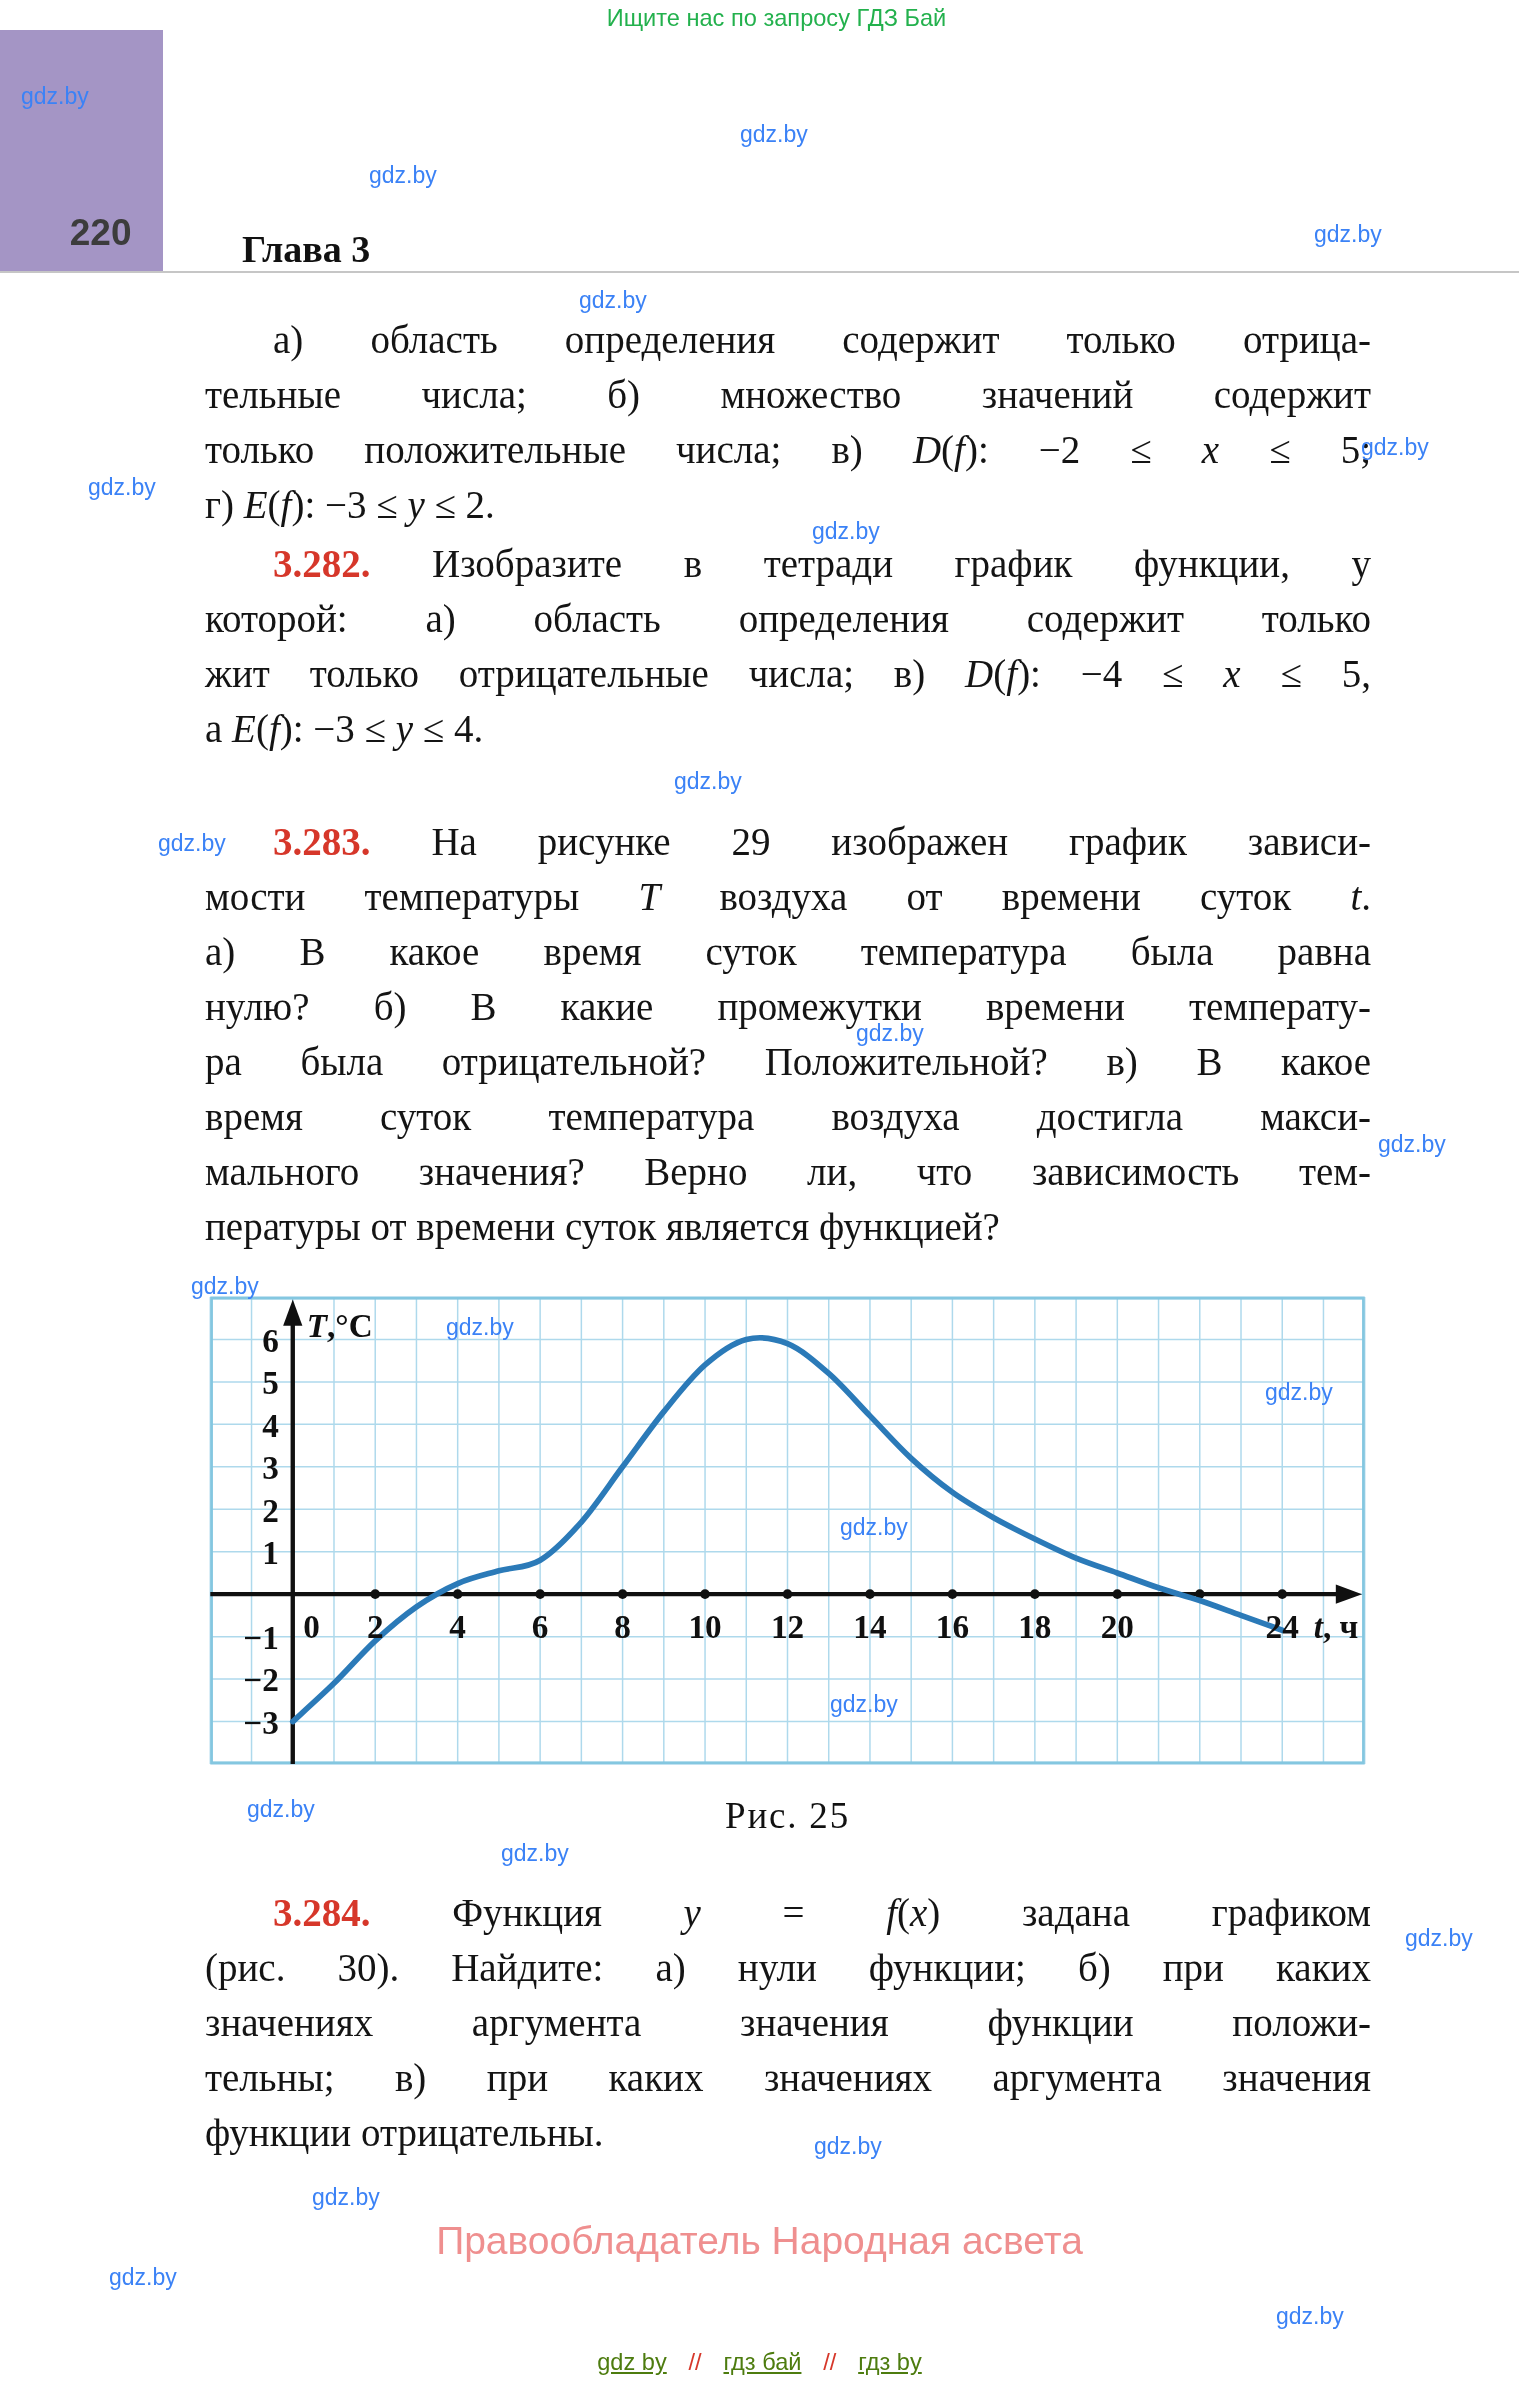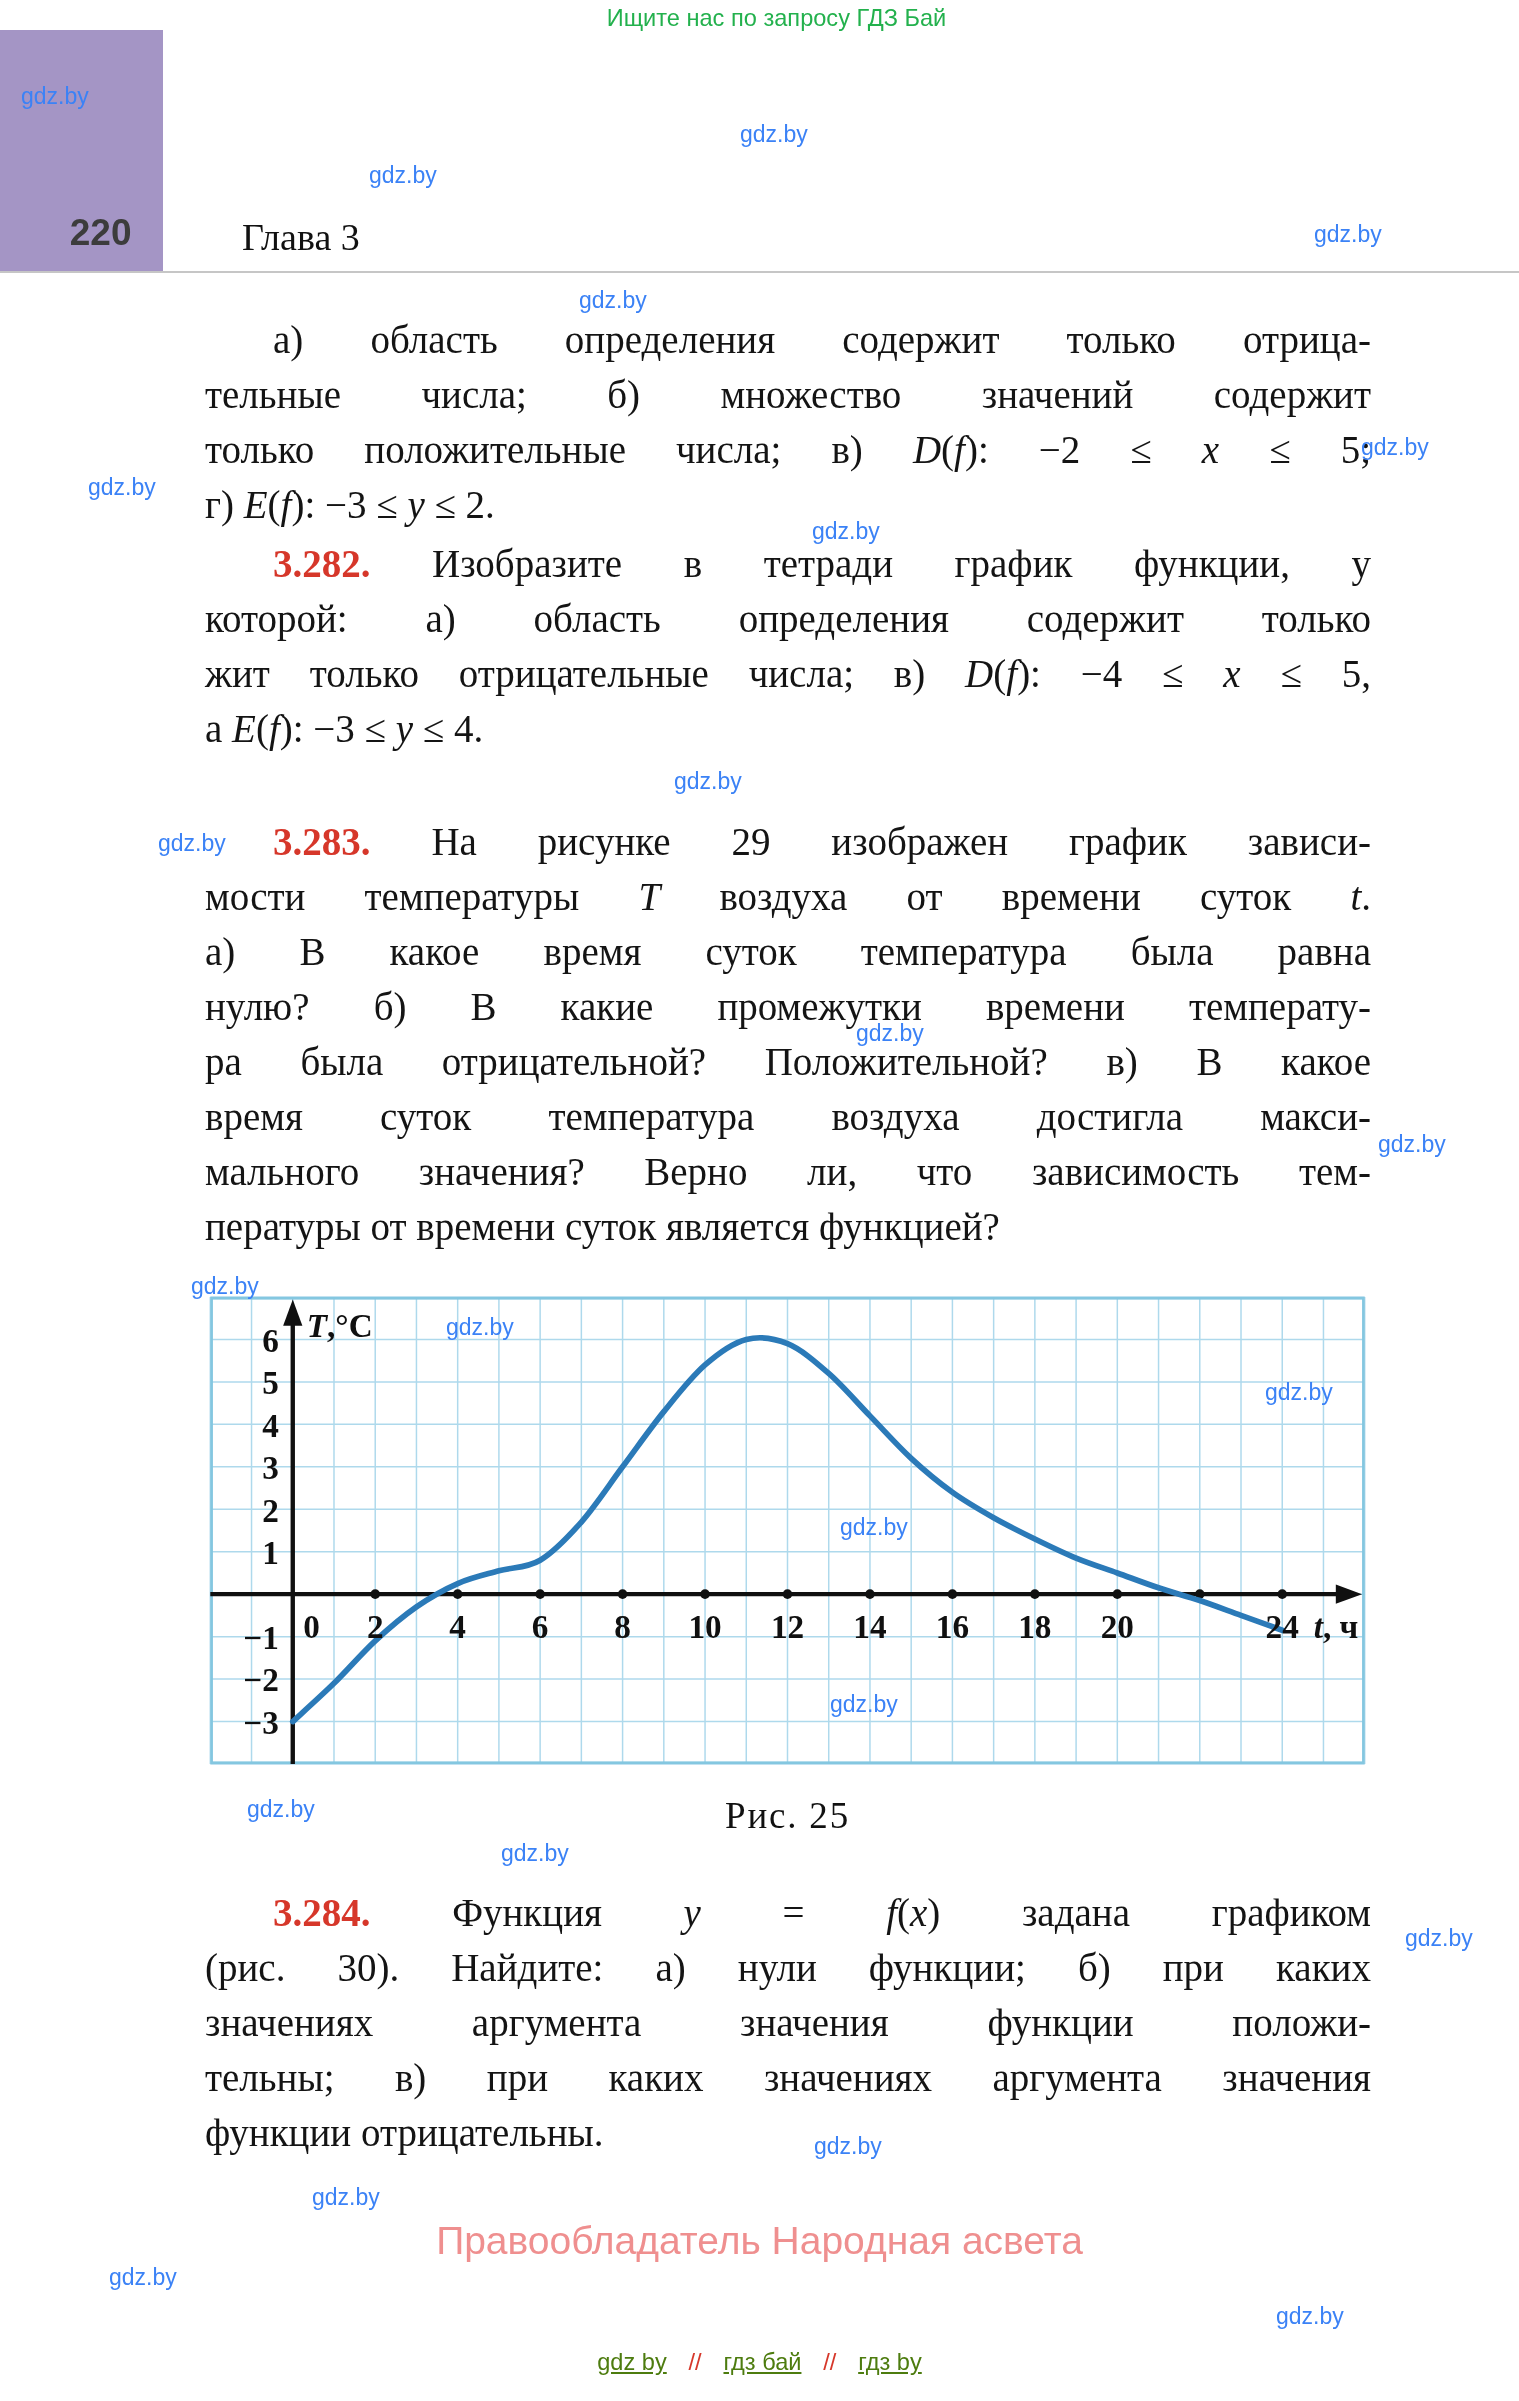--- a/index.html
+++ b/index.html
@@ -9,21 +9,21 @@
   }
   #banner{
     position:absolute;top:5.3px;left:17px;width:100%;text-align:center;
     color:#23b14d;font-family:"Liberation Sans", sans-serif;font-size:23.6px;
   }
   #pagebox{position:absolute;left:0;top:30px;width:163px;height:243px;background:#a495c5;}
   #pagenum{
     position:absolute;right:31.5px;bottom:19px;font-weight:bold;font-size:37px;
     color:#3c3c3c;font-family:"Liberation Sans", sans-serif;
   }
-  #chapter{position:absolute;left:242px;top:215px;font-weight:normal;font-size:38px;color:#111;}
+  #chapter{position:absolute;left:242px;top:227px;font-weight:bold;font-size:38px;color:#111;}
   #headrule{position:absolute;left:0;top:271px;width:1519px;height:1.8px;background:#c6c6c6;}
   .para{position:absolute;left:205px;width:1166px;font-size:39px;}
   .tl{line-height:55px;text-align:justify;text-align-last:justify;}
   .tl.last{text-align-last:left;}
   .tl.ind{text-indent:68px;}
   .it{font-style:italic;}
   .pnum{color:#d6372a;font-weight:bold;}
   #chart-wrap{position:absolute;left:210px;top:1297px;width:1155px;height:467px;background:#ffffff;}
   #chart-svg{overflow:visible;display:block;width:100%;height:100%;}
   #chart-svg text{font-family:"Liberation Serif", serif;font-size:38px;font-weight:bold;}

